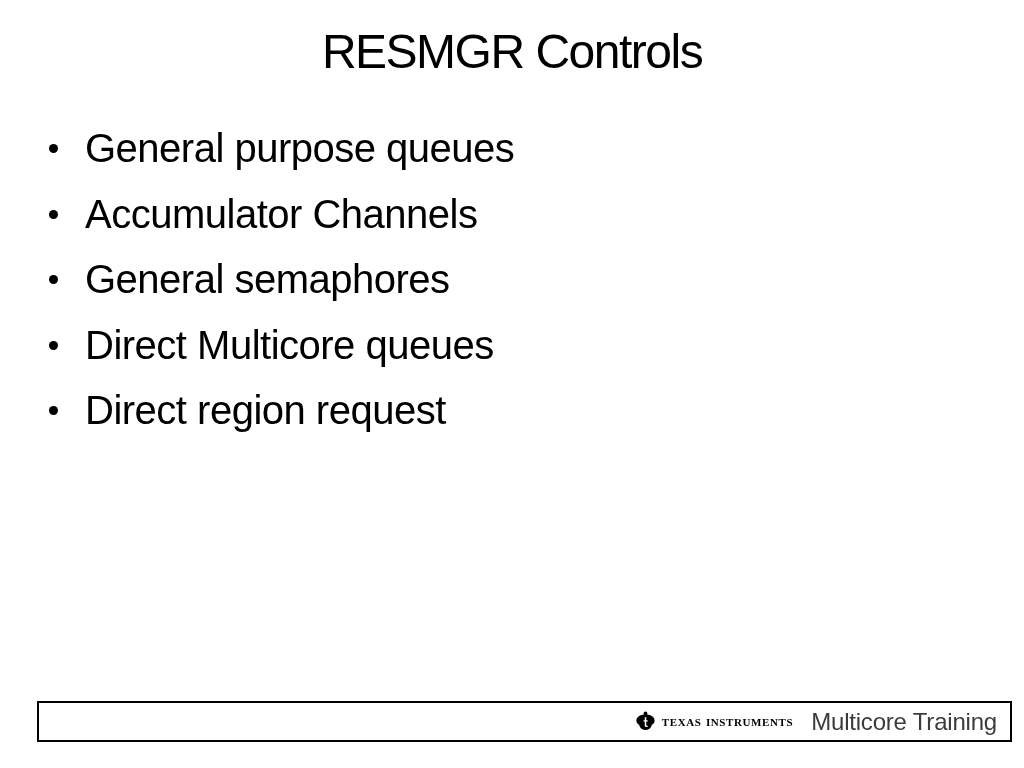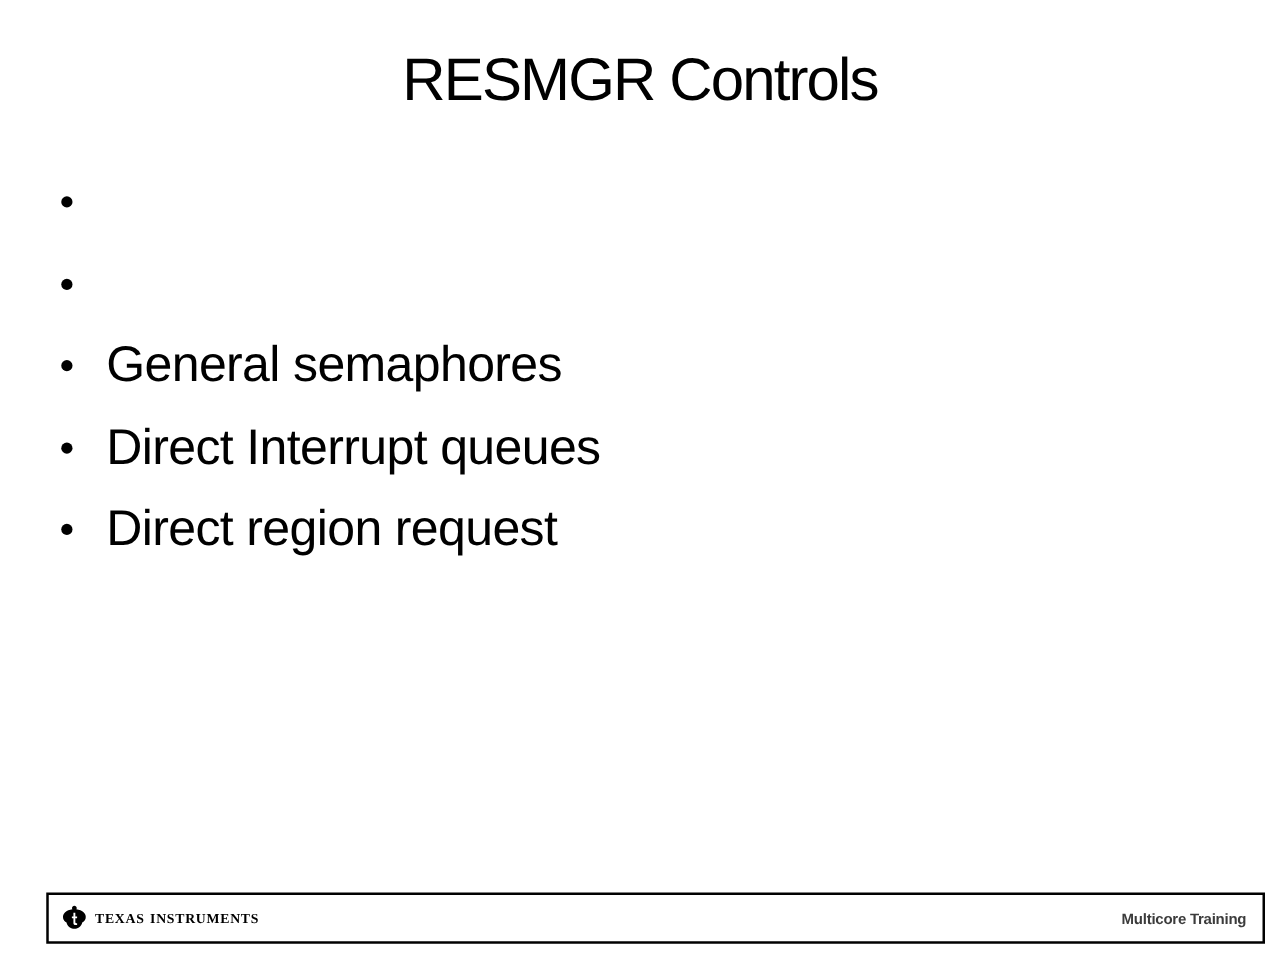--- a/index.html
+++ b/index.html
@@ -9,21 +9,20 @@
     height: 768px;
     overflow: hidden;
     background: var(--background, #ffffff);
     font-family: "Liberation Sans", sans-serif;
   }
   .slide {
     position: relative;
     width: 1024px;
     height: 716px;
     background: var(--background, #ffffff);
-    margin-top: 13px;
   }
   .slide-title {
     position: absolute;
     top: 26px;
     left: 0;
     width: 100%;
     text-align: center;
     font-size: 48px;
     line-height: 1.1;
     letter-spacing: -1.5px;
@@ -60,23 +59,24 @@
   .footer-bar {
     position: absolute;
     left: 37px;
     top: 701px;
     width: 947px;
     height: 37px;
     border: 2px solid var(--border, #000000);
     background: #ffffff;
     display: flex;
     align-items: center;
-    justify-content: space-between;
+    justify-content: flex-end;
     padding: 0 13px 0 11px;
     box-sizing: content-box;
+    gap: 18px;
   }
   .brand {
     display: flex;
     align-items: center;
     gap: 7px;
   }
   .ti-logo {
     width: 19px;
     height: 21px;
     display: block;
@@ -84,47 +84,49 @@
   .brand-text {
     font-family: "Liberation Serif", serif;
     font-variant: small-caps;
     font-weight: 600;
     font-size: 15px;
     letter-spacing: 0.6px;
     color: var(--text, #000000);
     text-transform: lowercase; 
   }
   .training-label {
-    font-size: 12px;
-    font-weight: bold;
+    font-size: 24px;
+    font-weight: normal;
     letter-spacing: -0.2px;
     color: var(--footer-text, #3c3c3c);
   }
 </style>
 </head>
 <body>
 
 <div class="slide">
 
   <div class="slide-title">RESMGR Controls</div>
 
   <ul class="bullet-list">
     <li class="bullet-item">
       <span class="bullet-dot"></span>
+      <span class="bullet-text">General purpose queues</span>
     </li>
     <li class="bullet-item">
       <span class="bullet-dot"></span>
+      <span class="bullet-text">Accumulator Channels</span>
     </li>
     <li class="bullet-item">
       <span class="bullet-dot"></span>
       <span class="bullet-text">General semaphores</span>
     </li>
     <li class="bullet-item">
       <span class="bullet-dot"></span>
-      <span class="bullet-text">Direct Interrupt queues</span>
+      <span class="bullet-text">Direct Multicore queues</span>
     </li>
     <li class="bullet-item">
       <span class="bullet-dot"></span>
       <span class="bullet-text">Direct region request</span>
     </li>
   </ul>
 
   <div class="footer-bar">
     <div class="brand">
       <svg class="ti-logo" viewBox="0 0 20 22" xmlns="http://www.w3.org/2000/svg" aria-hidden="true">

